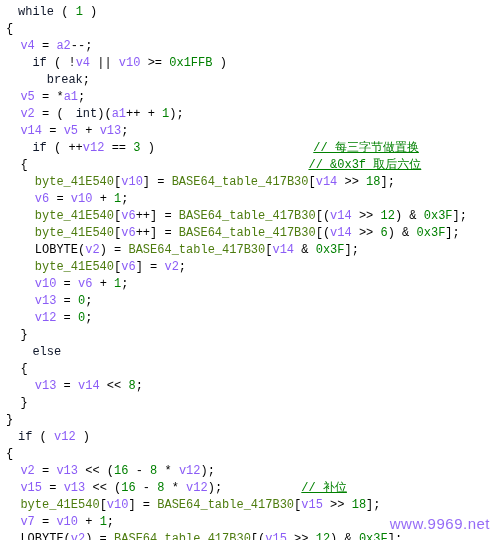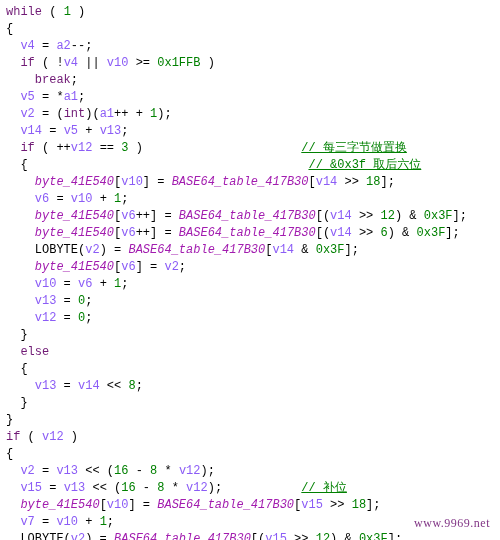--- a/index.html
+++ b/index.html
@@ -11,33 +11,33 @@
     font-family: "Consolas", "Courier New", monospace;
     font-size: 12px;
     line-height: 17px;
     overflow: hidden;
     position: relative;
   }
   .code {
     padding: 4px 6px;
     white-space: pre;
   }
-  .kw { color: #701a75; }
+  .kw { color: #0f172a; margin-left: 12px; }
   .num { color: #008000; }
   .var { color: #8b5cf6; }
-  .gbl { color: #a21caf; font-style: italic; }
+  .gbl { color: #4d7c0f; }
   .cm { color: #008000; text-decoration: underline; }
   .plain { color: #000; }
   .watermark {
     position: absolute;
     right: 10px;
     bottom: 8px;
-    font-family: Liberation Serif, serif;
-    font-size: 12px;
-    color: #701a75;
+    font-family: Liberation Sans, sans-serif;
+    font-size: 15px;
+    color: #8b5cf6;
     opacity: 0.9;
     letter-spacing: 0.5px;
   }
   .line { display: block; }
 </style>
 </head>
 <body>
 
 <div class="code" id="code"><span class="line"><span class="kw">while</span><span class="plain"> ( </span><span class="num">1</span><span class="plain"> )</span></span><span class="line"><span class="plain">{</span></span><span class="line"><span class="plain">  </span><span class="var">v4</span><span class="plain"> = </span><span class="var">a2</span><span class="plain">--;</span></span><span class="line"><span class="plain">  </span><span class="kw">if</span><span class="plain"> ( !</span><span class="var">v4</span><span class="plain"> || </span><span class="var">v10</span><span class="plain"> &gt;= </span><span class="num">0x1FFB</span><span class="plain"> )</span></span><span class="line"><span class="plain">    </span><span class="kw">break</span><span class="plain">;</span></span><span class="line"><span class="plain">  </span><span class="var">v5</span><span class="plain"> = *</span><span class="var">a1</span><span class="plain">;</span></span><span class="line"><span class="plain">  </span><span class="var">v2</span><span class="plain"> = (</span><span class="kw">int</span><span class="plain">)(</span><span class="var">a1</span><span class="plain">++ + </span><span class="num">1</span><span class="plain">);</span></span><span class="line"><span class="plain">  </span><span class="var">v14</span><span class="plain"> = </span><span class="var">v5</span><span class="plain"> + </span><span class="var">v13</span><span class="plain">;</span></span><span class="line"><span class="plain">  </span><span class="kw">if</span><span class="plain"> ( ++</span><span class="var">v12</span><span class="plain"> == </span><span class="num">3</span><span class="plain"> )                      </span><span class="cm">// 每三字节做置换</span></span><span class="line"><span class="plain">  {                                       </span><span class="cm">// &amp;0x3f 取后六位</span></span><span class="line"><span class="plain">    </span><span class="gbl">byte_41E540</span><span class="plain">[</span><span class="var">v10</span><span class="plain">] = </span><span class="gbl">BASE64_table_417B30</span><span class="plain">[</span><span class="var">v14</span><span class="plain"> &gt;&gt; </span><span class="num">18</span><span class="plain">];</span></span><span class="line"><span class="plain">    </span><span class="var">v6</span><span class="plain"> = </span><span class="var">v10</span><span class="plain"> + </span><span class="num">1</span><span class="plain">;</span></span><span class="line"><span class="plain">    </span><span class="gbl">byte_41E540</span><span class="plain">[</span><span class="var">v6</span><span class="plain">++] = </span><span class="gbl">BASE64_table_417B30</span><span class="plain">[(</span><span class="var">v14</span><span class="plain"> &gt;&gt; </span><span class="num">12</span><span class="plain">) &amp; </span><span class="num">0x3F</span><span class="plain">];</span></span><span class="line"><span class="plain">    </span><span class="gbl">byte_41E540</span><span class="plain">[</span><span class="var">v6</span><span class="plain">++] = </span><span class="gbl">BASE64_table_417B30</span><span class="plain">[(</span><span class="var">v14</span><span class="plain"> &gt;&gt; </span><span class="num">6</span><span class="plain">) &amp; </span><span class="num">0x3F</span><span class="plain">];</span></span><span class="line"><span class="plain">    LOBYTE(</span><span class="var">v2</span><span class="plain">) = </span><span class="gbl">BASE64_table_417B30</span><span class="plain">[</span><span class="var">v14</span><span class="plain"> &amp; </span><span class="num">0x3F</span><span class="plain">];</span></span><span class="line"><span class="plain">    </span><span class="gbl">byte_41E540</span><span class="plain">[</span><span class="var">v6</span><span class="plain">] = </span><span class="var">v2</span><span class="plain">;</span></span><span class="line"><span class="plain">    </span><span class="var">v10</span><span class="plain"> = </span><span class="var">v6</span><span class="plain"> + </span><span class="num">1</span><span class="plain">;</span></span><span class="line"><span class="plain">    </span><span class="var">v13</span><span class="plain"> = </span><span class="num">0</span><span class="plain">;</span></span><span class="line"><span class="plain">    </span><span class="var">v12</span><span class="plain"> = </span><span class="num">0</span><span class="plain">;</span></span><span class="line"><span class="plain">  }</span></span><span class="line"><span class="plain">  </span><span class="kw">else</span></span><span class="line"><span class="plain">  {</span></span><span class="line"><span class="plain">    </span><span class="var">v13</span><span class="plain"> = </span><span class="var">v14</span><span class="plain"> &lt;&lt; </span><span class="num">8</span><span class="plain">;</span></span><span class="line"><span class="plain">  }</span></span><span class="line"><span class="plain">}</span></span><span class="line"><span class="kw">if</span><span class="plain"> ( </span><span class="var">v12</span><span class="plain"> )</span></span><span class="line"><span class="plain">{</span></span><span class="line"><span class="plain">  </span><span class="var">v2</span><span class="plain"> = </span><span class="var">v13</span><span class="plain"> &lt;&lt; (</span><span class="num">16</span><span class="plain"> - </span><span class="num">8</span><span class="plain"> * </span><span class="var">v12</span><span class="plain">);</span></span><span class="line"><span class="plain">  </span><span class="var">v15</span><span class="plain"> = </span><span class="var">v13</span><span class="plain"> &lt;&lt; (</span><span class="num">16</span><span class="plain"> - </span><span class="num">8</span><span class="plain"> * </span><span class="var">v12</span><span class="plain">);           </span><span class="cm">// 补位</span></span><span class="line"><span class="plain">  </span><span class="gbl">byte_41E540</span><span class="plain">[</span><span class="var">v10</span><span class="plain">] = </span><span class="gbl">BASE64_table_417B30</span><span class="plain">[</span><span class="var">v15</span><span class="plain"> &gt;&gt; </span><span class="num">18</span><span class="plain">];</span></span><span class="line"><span class="plain">  </span><span class="var">v7</span><span class="plain"> = </span><span class="var">v10</span><span class="plain"> + </span><span class="num">1</span><span class="plain">;</span></span><span class="line"><span class="plain">  LOBYTE(</span><span class="var">v2</span><span class="plain">) = </span><span class="gbl">BASE64_table_417B30</span><span class="plain">[(</span><span class="var">v15</span><span class="plain"> &gt;&gt; </span><span class="num">12</span><span class="plain">) &amp; </span><span class="num">0x3F</span><span class="plain">];</span></span></div>
 <div class="watermark">www.9969.net</div>

